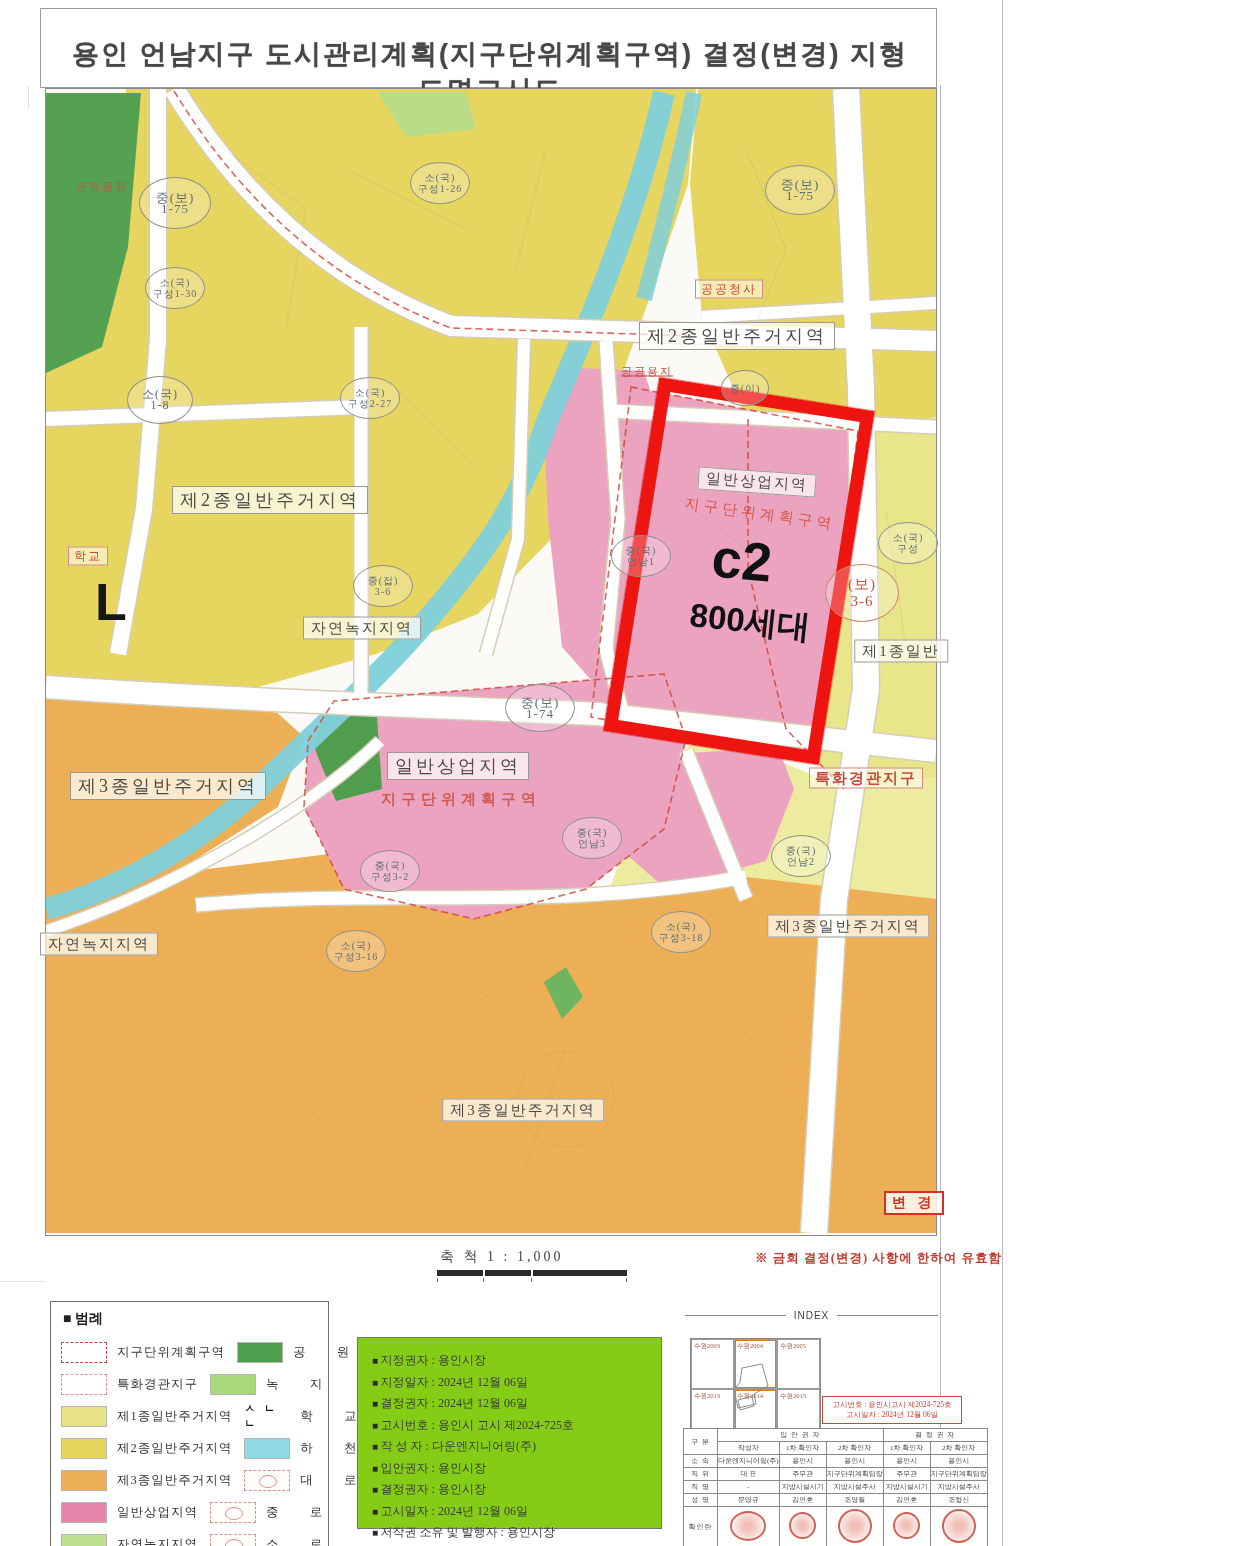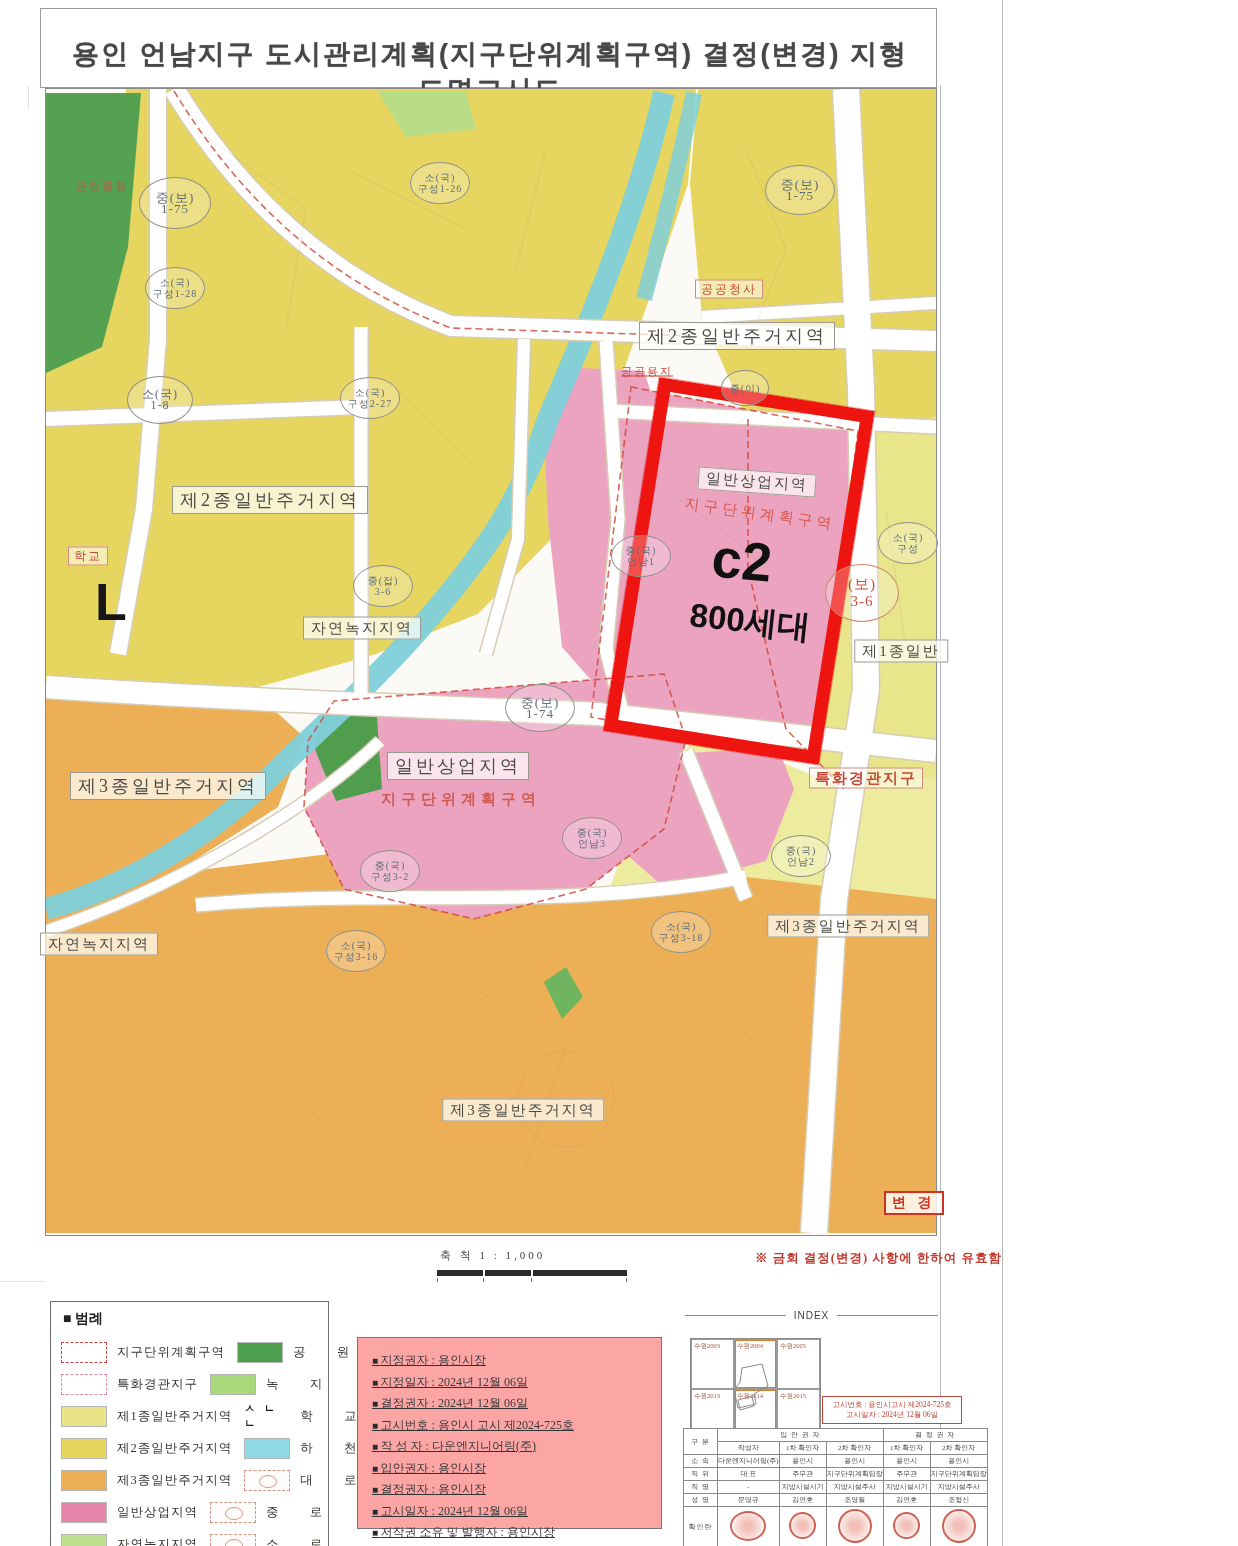--- a/index.html
+++ b/index.html
@@ -44,21 +44,21 @@
   #hl-units{position:absolute;left:750px;top:622px;transform:translate(-50%,-50%) rotate(6deg);
             font-family:"Liberation Sans","DejaVu Sans",sans-serif;font-weight:bold;
             font-size:33px;color:#111;white-space:nowrap;}
   
   #school-mark{position:absolute;left:95px;top:578px;font-family:"Liberation Sans",sans-serif;
                font-weight:bold;font-size:52px;color:#161616;line-height:48px;}
   
   #change-stamp{position:absolute;left:884px;top:1191px;border:2px solid #cc3322;color:#cc3322;
                 font-size:14px;font-weight:bold;letter-spacing:4px;padding:1px 6px;background:rgba(255,255,255,.8);}
   
-  #scale-label{position:absolute;left:440px;top:1248px;font-size:11px;color:#444;letter-spacing:3px;}
+  #scale-label{position:absolute;left:440px;top:1248px;font-size:14px;color:#444;letter-spacing:3px;}
   #scale-bar{position:absolute;left:437px;top:1270px;width:190px;height:6px;background:#2b2b2b;}
   #scale-bar .gap{position:absolute;top:0;width:2px;height:6px;background:#fff;}
   .tick{position:absolute;top:8px;width:1px;height:4px;background:#777;}
   
   #note{position:absolute;left:755px;top:1250px;color:#c23b2e;font-size:12.5px;font-weight:bold;letter-spacing:1px;}
   
   #legend{position:absolute;left:50px;top:1262px;width:277px;height:263px;border:1.5px solid #6e6e6e;background:#fff;margin-top:39px;}
   #legend-title{position:absolute;left:12px;top:8px;font-size:14px;font-weight:bold;color:#222;}
   .lrow{position:absolute;left:10px;width:260px;height:24px;display:flex;align-items:center;}
   .sw{width:46px;height:21px;border:1px solid #b5b5b5;box-sizing:border-box;flex:0 0 auto;}
@@ -66,21 +66,21 @@
   .sw.scenic{border:1.5px dashed #e08bac;background:#fff;}
   .sw.icon{border:none;background:transparent;font-size:11px;font-weight:bold;color:#1a1a1a;
            display:flex;align-items:center;justify-content:center;letter-spacing:3px;}
   .sw.road{border:1px dashed #d9948a;background:#fffdfb;position:relative;}
   .sw.road::after{content:"";position:absolute;left:14px;top:4px;width:16px;height:11px;
                   border:1px solid #d9948a;border-radius:50%;}
   .lrow .lab{margin-left:10px;font-size:12.5px;color:#33332e;letter-spacing:1px;white-space:nowrap;}
   .lrow .lab.wide{word-spacing:26px;}
   
   #info{position:absolute;left:357px;top:1337px;width:305px;height:192px;border:1.5px solid #767676;
-        background:#fca5a5;padding:12px 0 0 14px;box-sizing:border-box;text-decoration:underline;}
+        background:#84cc16;padding:12px 0 0 14px;box-sizing:border-box;}
   .info-line{font-size:12px;color:#3a3a3a;line-height:20.5px;white-space:nowrap;}
   .info-line::before{content:"■ ";font-size:10px;color:#2b2b2b;}
   
   #index-title-row{position:absolute;left:685px;top:1310px;width:253px;display:flex;align-items:center;}
   #index-title-row .rule{flex:1;border-top:1px solid #8a8a8a;}
   #index-title{margin:0 8px;font-family:"Liberation Sans",sans-serif;font-size:10px;color:#3f3f3f;letter-spacing:1px;}
   #index-grid{position:absolute;left:690px;top:1338px;width:129px;height:100px;border:1px solid #8a8a8a;
               display:grid;grid-template-columns:1fr 1fr 1fr;grid-template-rows:1fr 1fr;}
   #index-grid .cell{border:0.5px solid #9a9a9a;font-size:6.5px;color:#a3553f;padding:2px 0 0 2px;box-sizing:border-box;}
   #index-grid .cell.hl{box-shadow:inset 0 0 0 1px #d08030;}
@@ -208,21 +208,21 @@
     <div class="rl boxed" style="left:88px;top:556px;font-size:12px;">학교</div>
     <div class="rl" style="left:102px;top:186px;font-size:11px;opacity:.75;">근린공원</div>
     <div id="school-mark">L</div>
 
     <div class="rc" style="left:175px;top:203px;width:70px;height:50px;">
         <span style="font-size:13px">중(보)</span>
         <span style="font-size:13px">1-75</span>
       </div>
     <div class="rc" style="left:175px;top:288px;">
         <span>소(국)</span>
-        <span>구성1-28</span>
+        <span>구성1-30</span>
       </div>
     <div class="rc" style="left:160px;top:400px;width:64px;height:46px;">
         <span style="font-size:12px">소(국)</span>
         <span style="font-size:12px">1-8</span>
       </div>
     <div class="rc" style="left:440px;top:183px;">
         <span>소(국)</span>
         <span>구성1-26</span>
       </div>
     <div class="rc" style="left:370px;top:398px;">

